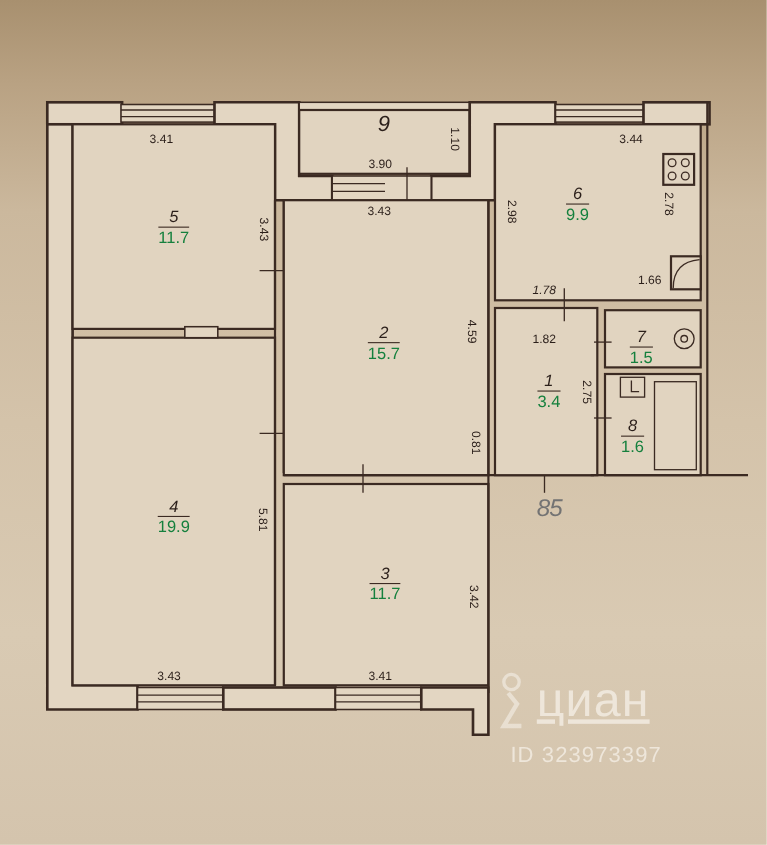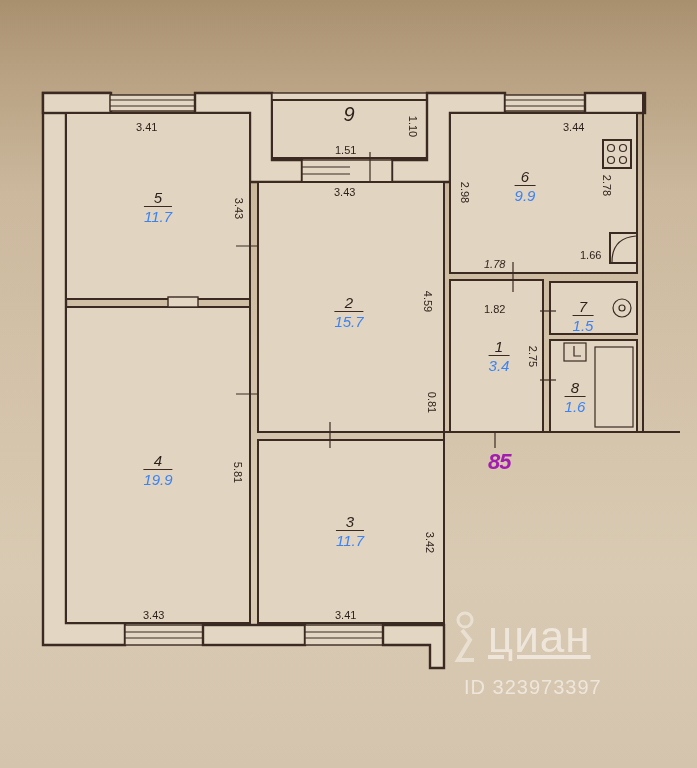--- a/index.html
+++ b/index.html
@@ -15,22 +15,22 @@
   .room { fill: #e1d4c0; stroke: #3b2a22; stroke-width: 2; }
   .line { stroke: #3b2a22; stroke-width: 2; fill: none; }
   .thin { stroke: #3b2a22; stroke-width: 1.2; fill: none; }
   .win { fill: #e3d6c2; stroke: #3b2a22; stroke-width: 1.4; }
   .num { font-size: 15px; }
   .area { font-size: 15px; border-top: 1px solid #3b2a22; padding-top: 1px; }
   .dim { position: absolute; font-size: 11px; color: #2b1f1a; font-family: "Liberation Sans", sans-serif; line-height: 1; white-space: nowrap; }
   .rot { transform: rotate(90deg); transform-origin: center center; }
   .roomlabel { position: absolute; text-align: center; transform: translate(-50%, -50%); }
   .roomlabel .num { display: block; font-style: italic; font-size: 15px; color: #2b1f1a; }
-  .roomlabel .area { display: block; font-style: italic; font-size: 15px; color: #3b82f6; }
-  .total { position: absolute; left: 488px; top: 449px; font-size: 22px; color: #a21caf; font-style: italic; letter-spacing: -1px; font-weight: bold; }
+  .roomlabel .area { display: block; font-size: 15px; color: #15803d; }
+  .total { position: absolute; left: 488px; top: 449px; font-size: 22px; color: #737373; font-style: italic; letter-spacing: -1px; }
   .wm { position: absolute; left: 450px; top: 612px; color: rgba(245,240,232,0.75); }
   .wm-logo { font-size: 44px; font-weight: normal; letter-spacing: 1px; position: absolute; left: 38px; top: 0; text-decoration: underline; }
   .wm-id { font-size: 20px; position: absolute; left: 14px; top: 64px; white-space: nowrap; letter-spacing: 1px; }
 </style>
 </head>
 <body>
 
 <div class="plan">
   <svg viewBox="0 0 697 768" xmlns="http://www.w3.org/2000/svg">
 
@@ -145,21 +145,21 @@
   <div class="roomlabel" style="left:350px;top:531px;">
     <span class="num">3</span>
     <span class="area">11.7</span>
   </div>
   <div class="roomlabel" style="left:349px;top:114px;">
     <span class="num" style="font-size:20px;">9</span>
   </div>
 
   <div class="dim" style="left:136px;top:122px;">3.41</div>
   <div class="dim rot" style="left:228px;top:203px;">3.43</div>
-  <div class="dim" style="left:335px;top:145px;">1.51</div>
+  <div class="dim" style="left:335px;top:145px;">3.90</div>
   <div class="dim rot" style="left:402px;top:121px;">1.10</div>
   <div class="dim" style="left:334px;top:187px;">3.43</div>
   <div class="dim rot" style="left:417px;top:296px;">4.59</div>
   <div class="dim rot" style="left:421px;top:397px;">0.81</div>
   <div class="dim" style="left:527px;top:122px;margin-left:36px;">3.44</div>
   <div class="dim rot" style="left:454px;top:187px;">2.98</div>
   <div class="dim rot" style="left:596px;top:180px;">2.78</div>
   <div class="dim" style="left:580px;top:250px;text-align:right;">1.66</div>
   <div class="dim" style="left:484px;top:259px;font-style:italic;">1.78</div>
   <div class="dim" style="left:484px;top:304px;">1.82</div>

